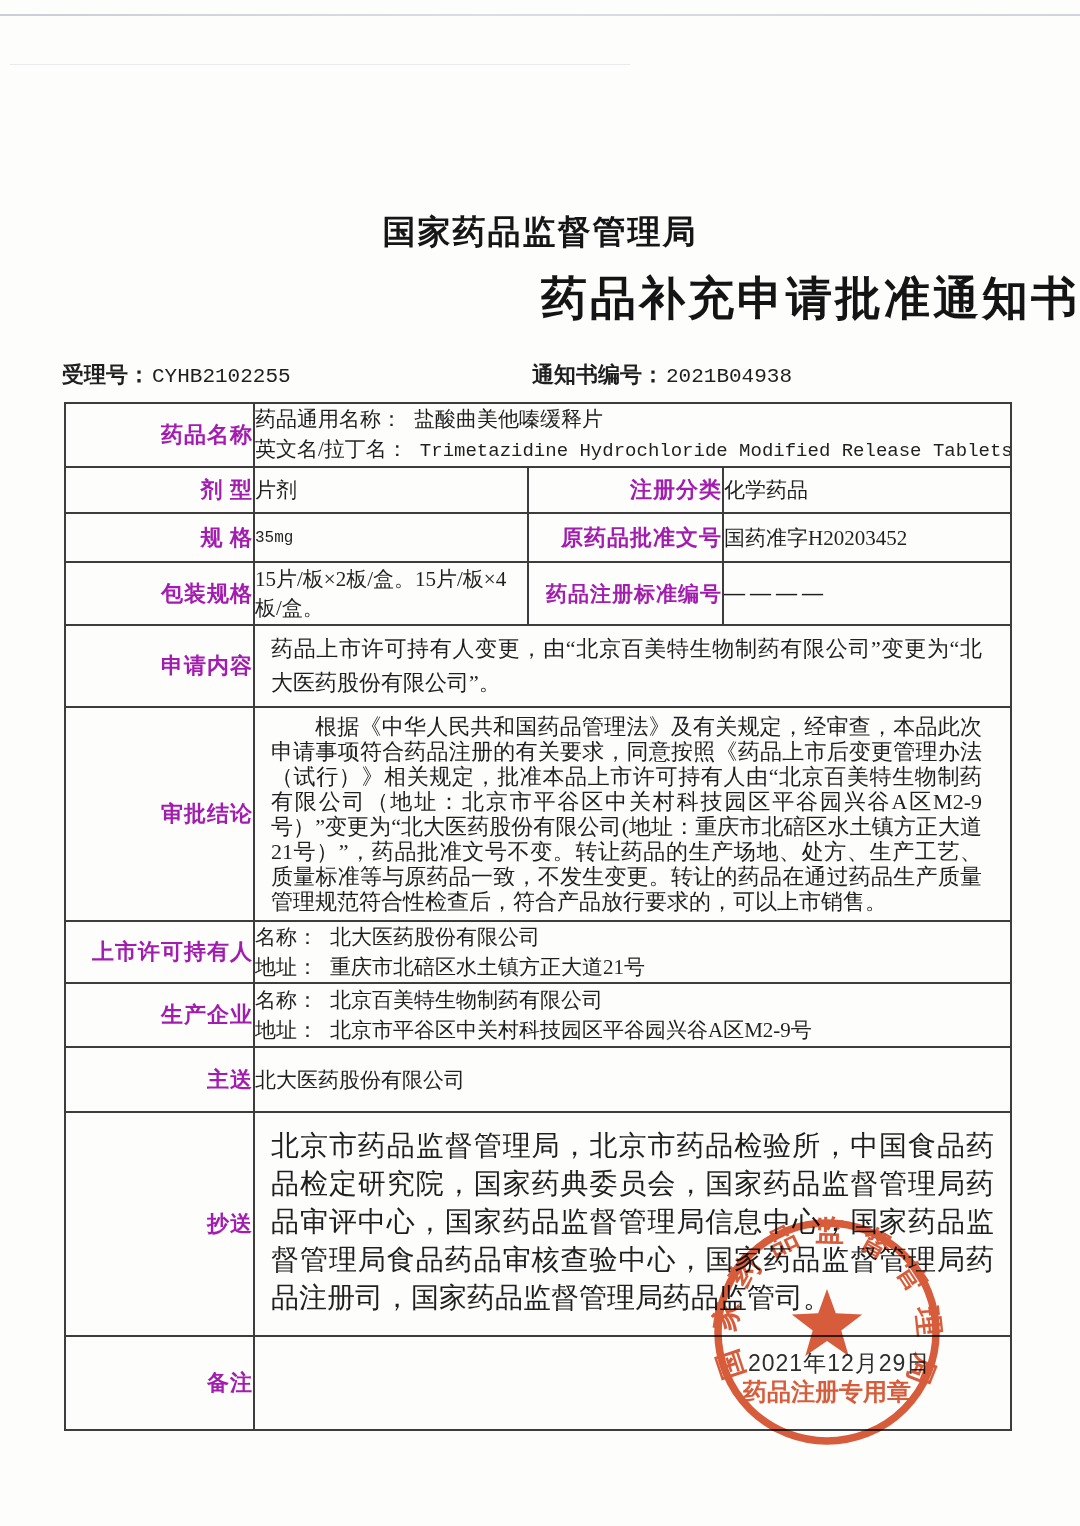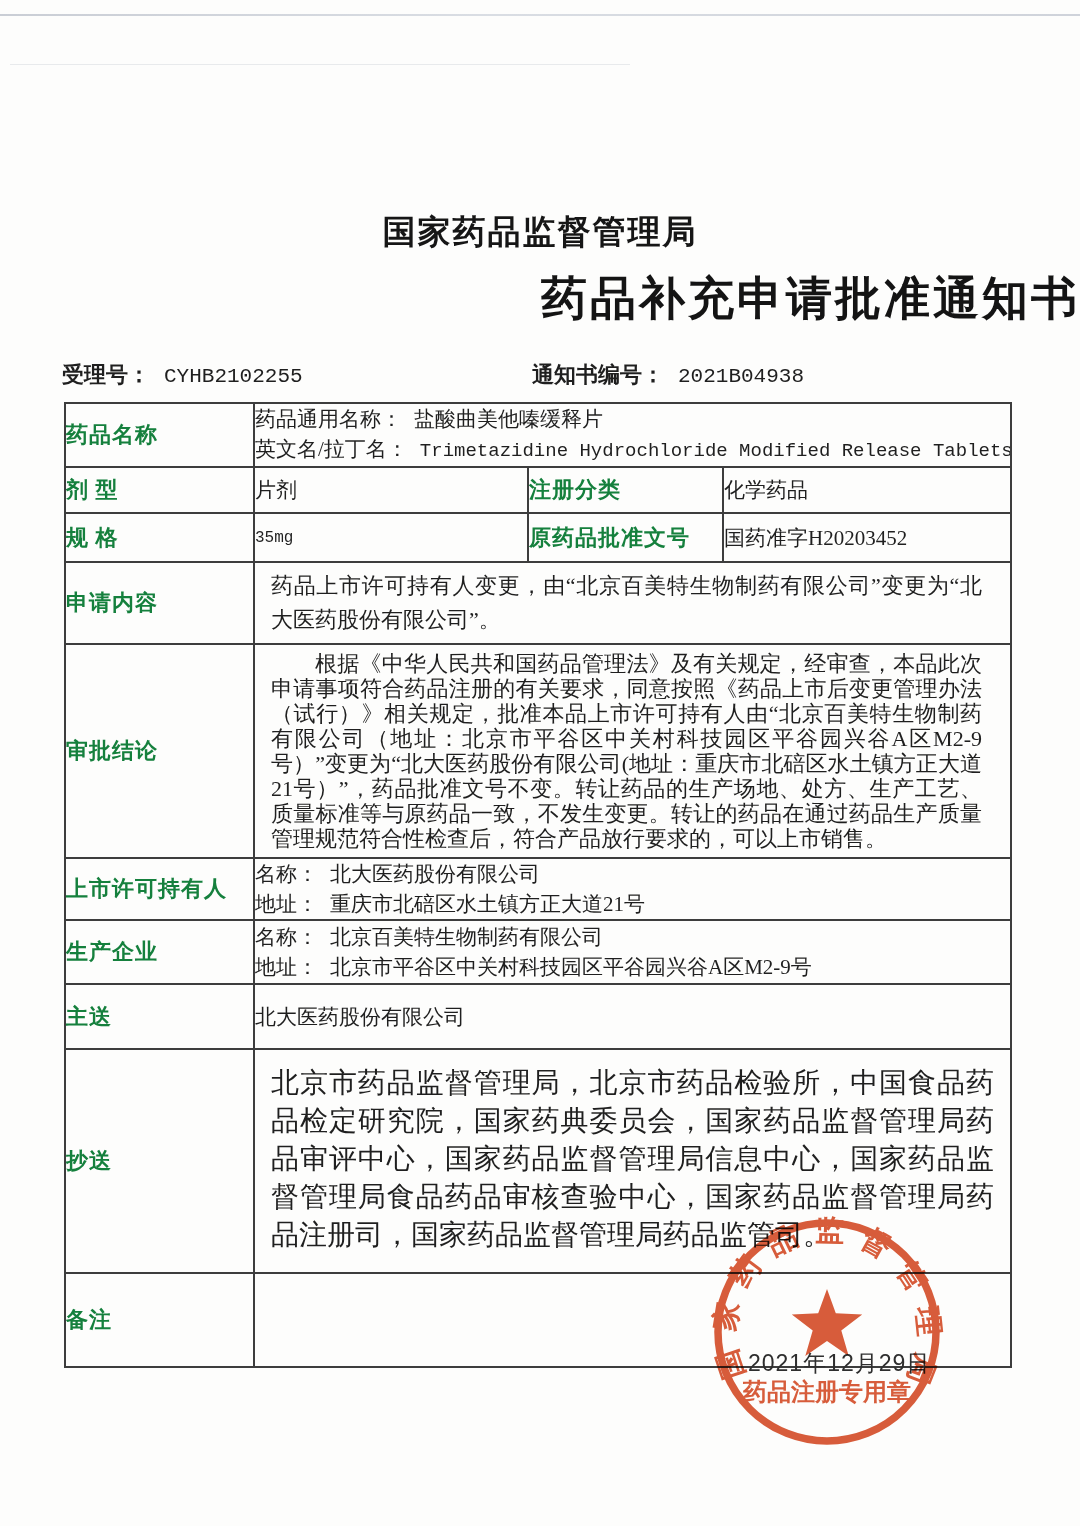--- a/index.html
+++ b/index.html
@@ -33,36 +33,36 @@
     text-align:right;
     font-family:"Liberation Serif", serif;
     font-weight:600;font-size:46px;letter-spacing:3px;
     color:#141414;
   }
   .meta-row{position:absolute;top:360px;left:0;width:100%;height:30px;font-size:22px;}
   .meta-accept{position:absolute;left:62px;top:0;}
   .meta-notice{position:absolute;left:532px;top:0;}
   .meta-label{font-weight:700;}
   .mono{font-family:"Liberation Mono", monospace;}
-  .meta-value{font-family:"Liberation Mono", monospace;margin-left:14px;font-size:21px;}
+  .meta-value{font-family:"Liberation Mono", monospace;margin-left:2px;font-size:21px;}
 
   table.doc{
     position:absolute;left:64px;top:402px;
     width:946px;border-collapse:collapse;table-layout:fixed;
     background:transparent;
   }
   table.doc td{
     border:2px solid #3d3d3d;
     padding:0;
     vertical-align:middle;
     overflow:hidden;
   }
   td.lab{
-    font-weight:700;font-size:22px;text-align:left;
-    letter-spacing:1px;color:#15803d;
+    font-weight:700;font-size:22px;text-align:right;
+    letter-spacing:1px;color:#a21caf;
   }
   td.val{font-size:21px;padding:3px 12px 3px 16px;}
   .cell-line{line-height:30px;white-space:nowrap;}
   .cell-line .lead{margin-right:12px;}
   .eng{font-family:"Liberation Mono", monospace;font-size:19px;}
   .para{
     text-align:justify;line-height:25px;font-size:22px;
     padding:6px 28px 6px 16px;
   }
   .para.indent{text-indent:2em;}
@@ -133,20 +133,26 @@
       <td class="val">化学药品</td>
     </tr>
 
     <tr class="r3">
       <td class="lab">规 格</td>
       <td class="val mono" style="font-size:16px">35mg</td>
       <td class="lab">原药品批准文号</td>
       <td class="val">国药准字H20203452</td>
     </tr>
 
+    <tr class="r4">
+      <td class="lab">包装规格</td>
+      <td class="val" style="line-height:29px">15片/板×2板/盒。15片/板×4板/盒。</td>
+      <td class="lab" style="font-size:21px">药品注册标准编号</td>
+      <td class="val dash-value">————</td>
+    </tr>
 
     <tr class="r5">
       <td class="lab">申请内容</td>
       <td colspan="3">
         <div class="para" style="line-height:34px">药品上市许可持有人变更，由“北京百美特生物制药有限公司”变更为“北大医药股份有限公司”。</div>
       </td>
     </tr>
 
     <tr class="r6">
       <td class="lab">审批结论</td>

